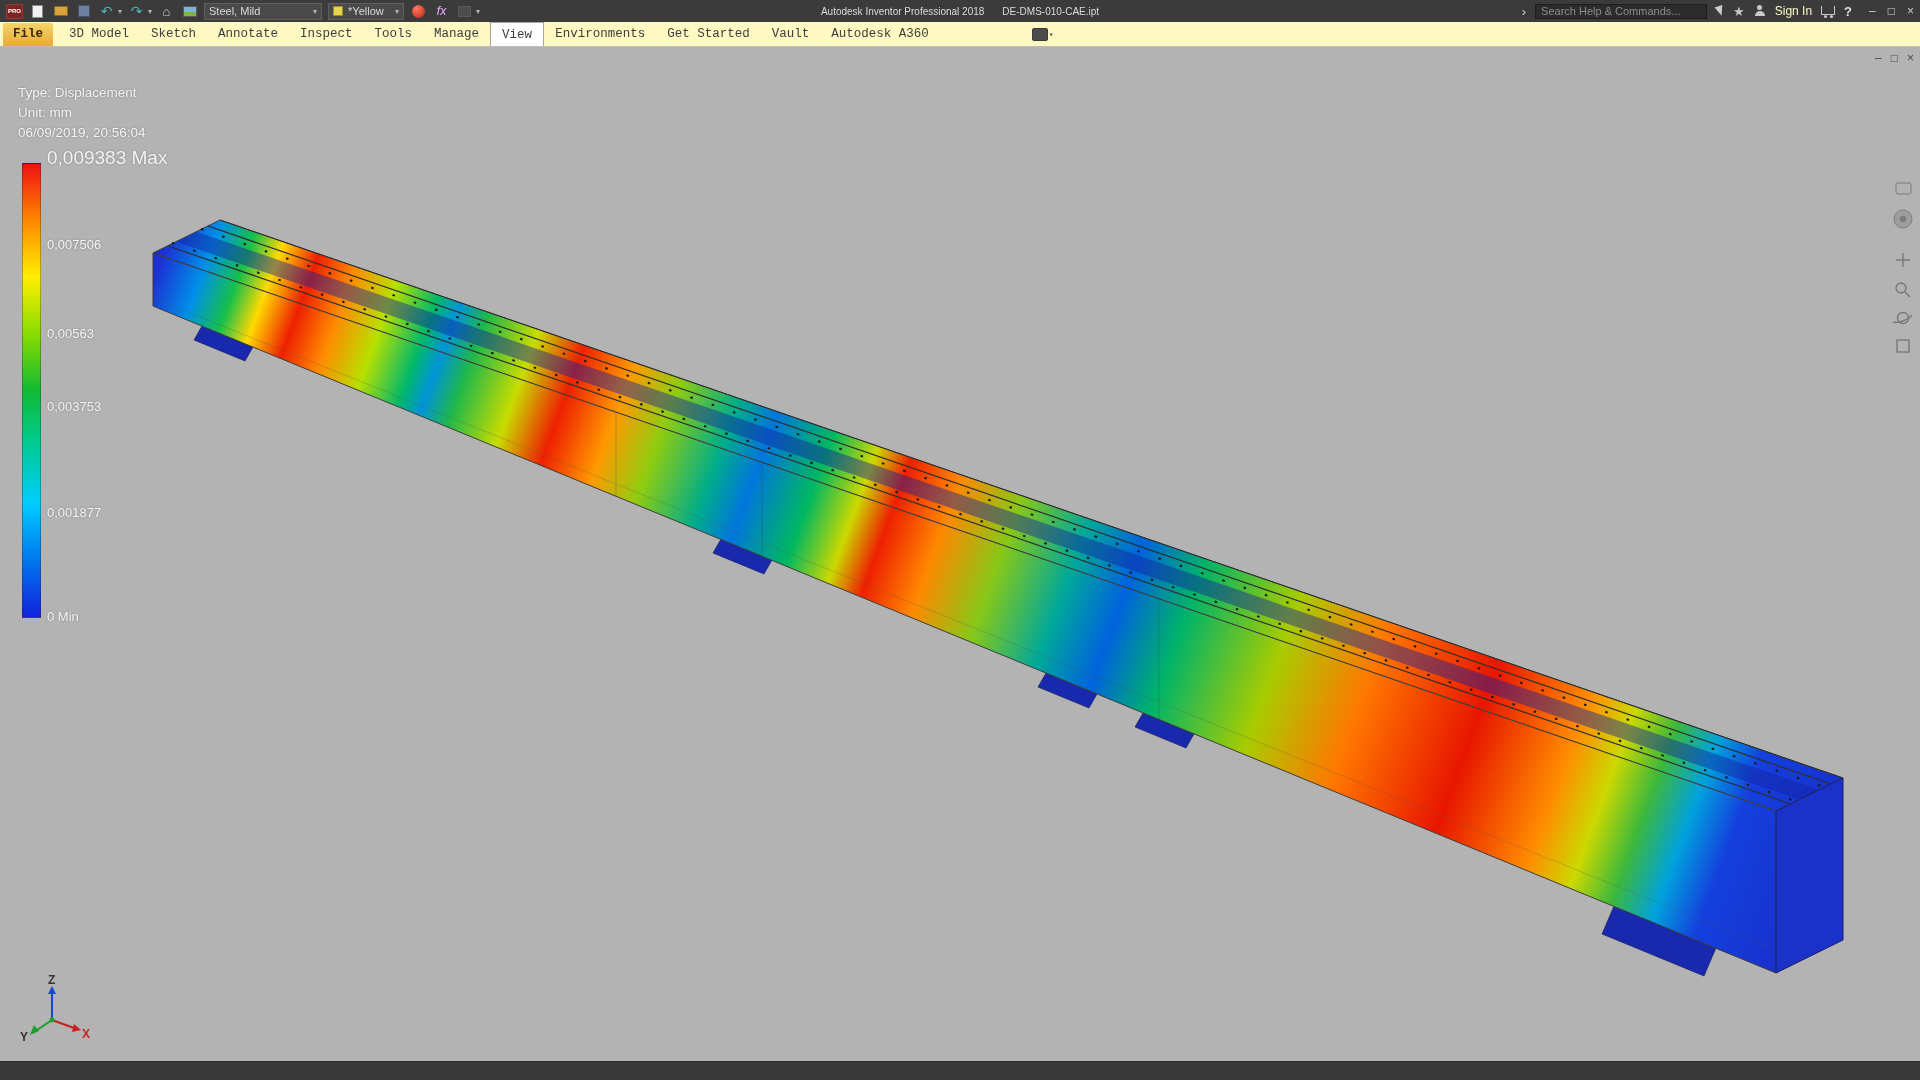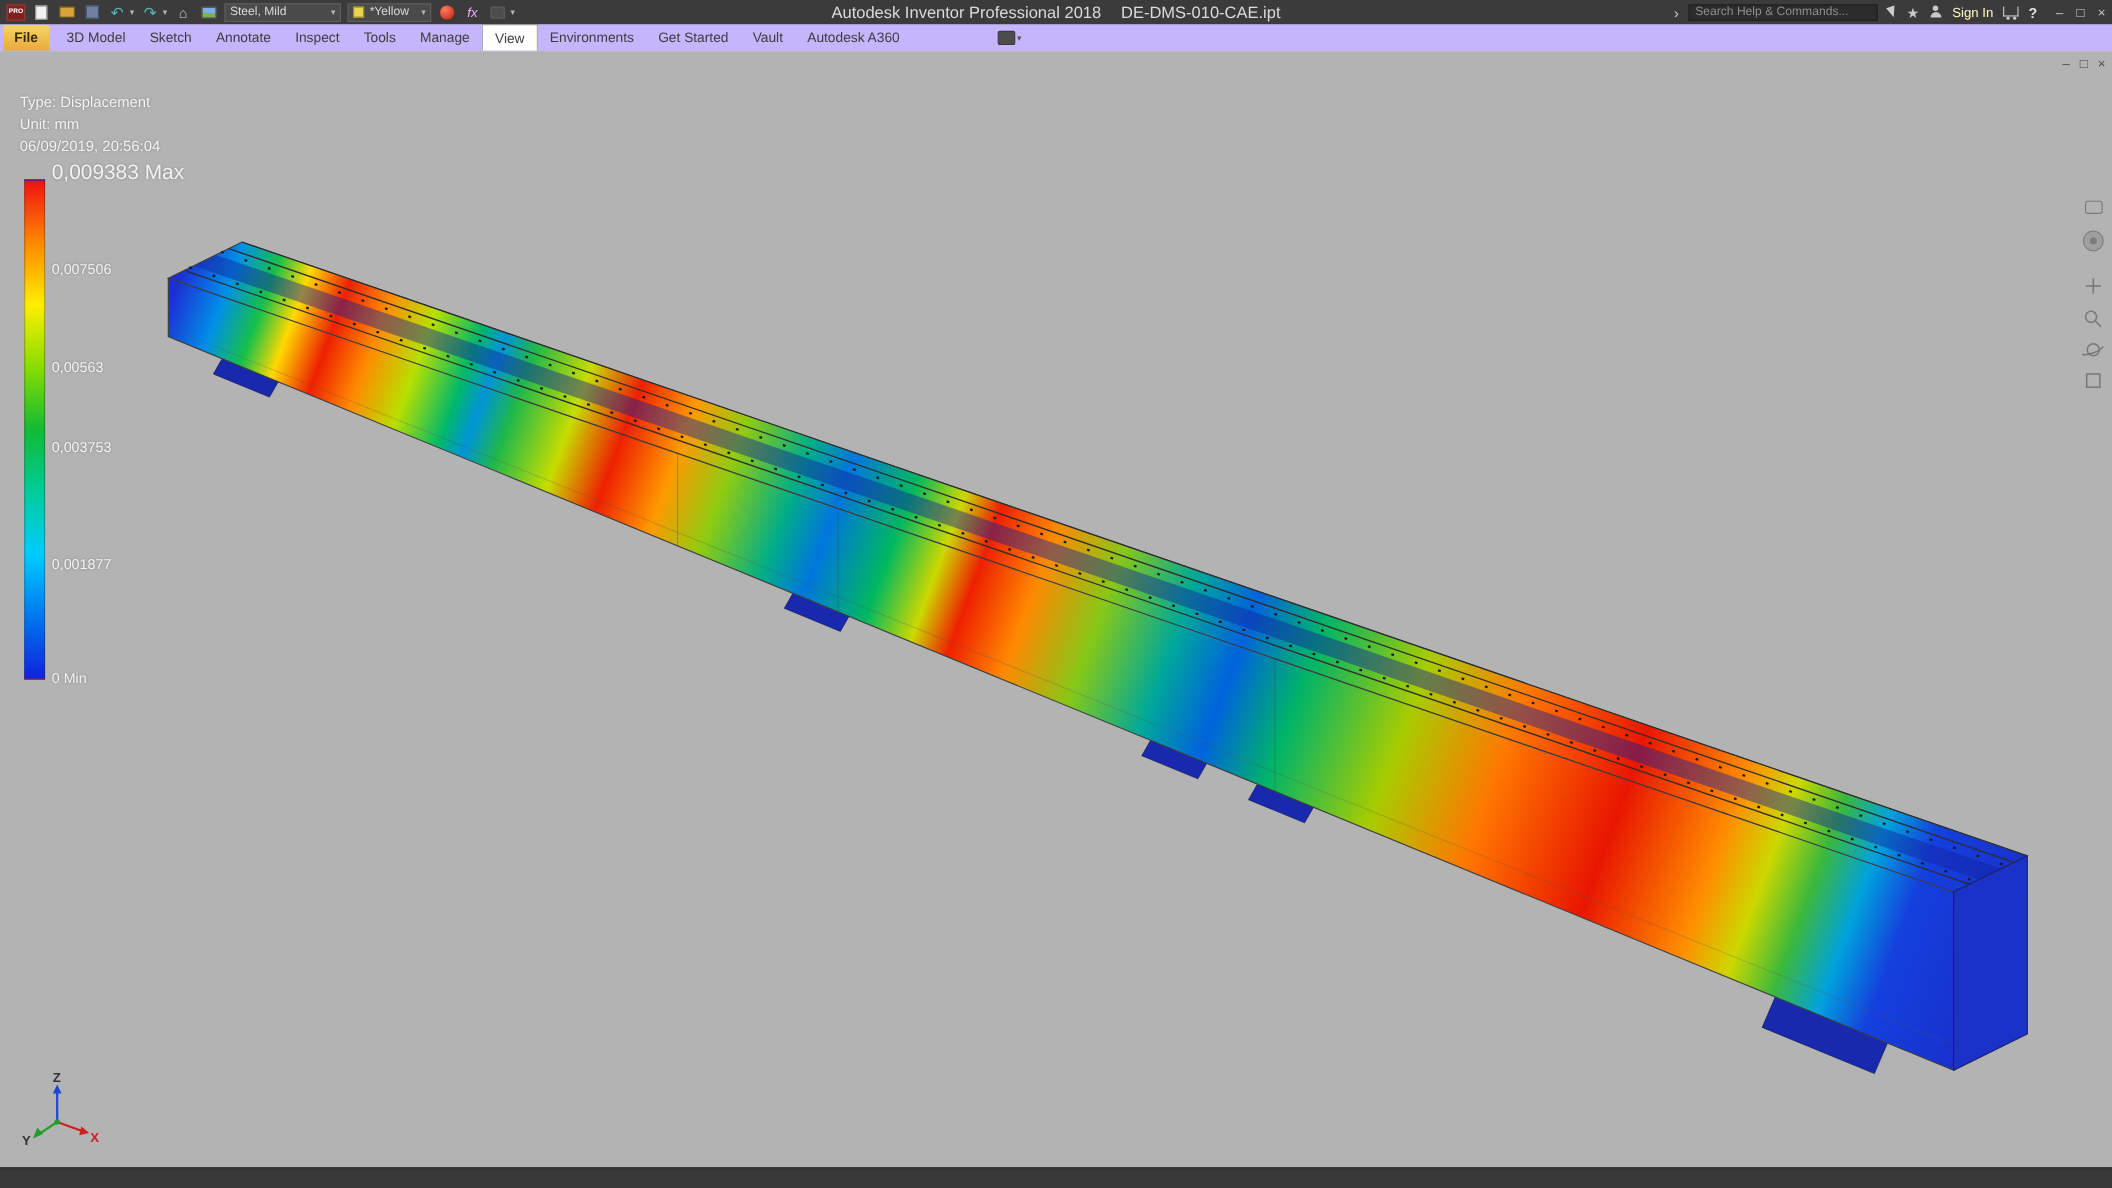--- a/index.html
+++ b/index.html
@@ -19,26 +19,26 @@
   .shape-folder { width:14px; height:10px; background:#d9a33c; border:1px solid #8a6a1f; border-radius:1px; }
   .shape-save { width:12px; height:12px; background:#6f7f9f; border:1px solid #45536f; }
   .shape-render { width:14px; height:11px; background:linear-gradient(#7fb2d8 55%, #7fb24f 55%); border:1px solid #5a5a5a; }
   .shape-sphere { width:13px; height:13px; border-radius:50%;
                   background:radial-gradient(circle at 35% 30%, #ff7a5e, #c21d10); }
   .shape-dim { width:13px; height:11px; background:#5a5a5a; border:1px solid #6e6e6e; opacity:.6; }
   .glyph-teal { color:#52b7b7; font-size:14px; }
   .combo { height:17px; background:#4a4a4a; border:1px solid #5f5f5f; display:flex; align-items:center;
            font-size:11px; color:#dadada; padding:0 4px; gap:5px; }
   .combo .cbcaret { font-size:8px; color:#b5b5b5; margin-left:auto; }
-  .combo.material { width:106px; }
+  .combo.material { width:118px; }
   .combo.color { width:76px;text-align:center; }
   .swatch { width:10px; height:10px; background:#e8d44d; border:1px solid #9a8c30; }
   .fx { font-style:italic; font-size:12px; color:#f0abfc; }
   .title-center { position:absolute; left:50%; transform:translateX(-50%); display:flex; gap:18px;
-                  font-size:15px; color:#dadada; white-space:nowrap; pointer-events:none; }
+                  font-size:10px; color:#dadada; white-space:nowrap; pointer-events:none; }
   .tb-right { margin-left:auto; display:flex; align-items:center; gap:9px; }
   .search { width:172px; height:15px; background:#2c2c2c; border:1px solid #1e1e1e; color:#a5a5a5;
             font-size:11px; padding:0 5px; outline:none; }
   .search::placeholder { color:#8d8d8d; }
   .expand-arrow { color:#cfcfcf; font-size:13px; }
   .cursor-tri { width:0; height:0; border-left:4px solid transparent; border-right:4px solid transparent;
                 border-top:10px solid #cccccc; transform:rotate(-18deg); }
   .star { color:#c9c9c9; font-size:13px; }
   .person { width:12px; height:12px; position:relative; }
   .person::before { content:""; position:absolute; left:3.5px; top:0; width:5px; height:5px;
@@ -46,22 +46,22 @@
   .person::after { content:""; position:absolute; left:1px; top:6px; width:10px; height:5px;
                    border-radius:5px 5px 0 0; background:#c9c9c9; }
   .signin { font-size:12px; color:#fef9c3; }
   .cart { width:14px; height:9px; border:1px solid #c9c9c9; border-top:none; position:relative; margin-top:-2px; }
   .cart::after { content:""; position:absolute; left:2px; bottom:-4px; width:3px; height:3px;
                  border-radius:50%; background:#c9c9c9; box-shadow:6px 0 0 #c9c9c9; }
   .help { font-size:13px; font-weight:bold; color:#e3e3e3; }
   .winbtns { display:flex; gap:12px; margin-left:8px; font-size:12px; color:#cecece; }
 
   
-  .ribbon { height:25px; background:#c4b5fd; display:flex; align-items:stretch; padding-left:3px;
-            border-bottom:1px solid #bdbcba; }
+  .ribbon { height:25px; background:#fef9c3; display:flex; align-items:stretch; padding-left:3px;
+            border-bottom:1px solid #bdbcba;font-family:Liberation Mono, monospace; }
   .tab { padding:5px 11px 4px; font-size:12.5px; color:#3d3d3d; white-space:nowrap; }
   .tab.file { background:linear-gradient(#f5d468,#e8a93a); color:#3a2800; font-weight:bold;
               margin:1px 5px 0 0; padding:4px 10px; border-radius:2px 2px 0 0; }
   .tab.selected { background:#ffffff; border:1px solid #a6a6a6; border-bottom:none; }
   .tab.contextual { background:#5b6570; color:#ffffff;margin-top:36px; }
   .ribbon-extra { display:flex; align-items:center; gap:4px; margin-left:10px; }
   .mini-dark { width:16px; height:13px; background:#4c4c4c; border-radius:2px; border:1px solid #3a3a3a; }
 
   
   .viewport { position:relative; height:1014px; background:#b3b3b3; overflow:hidden; }

